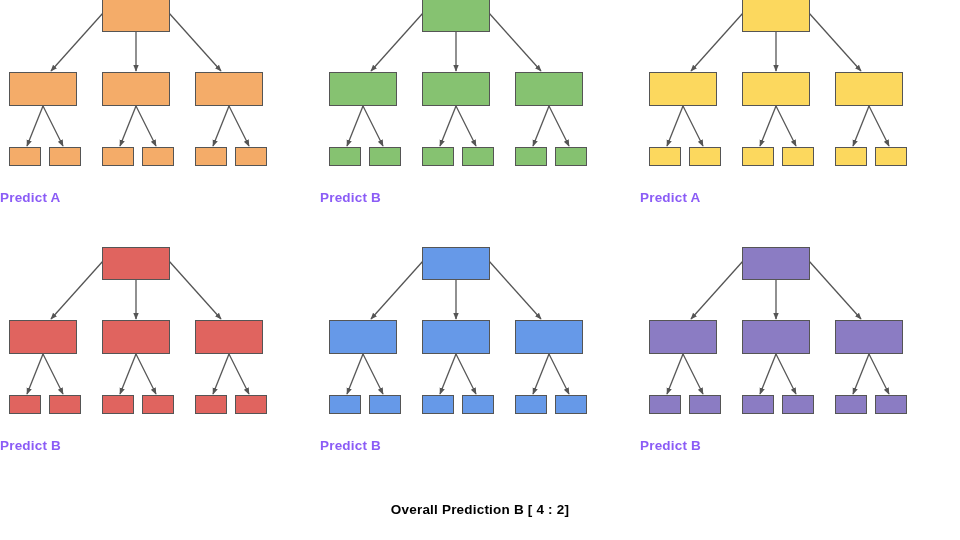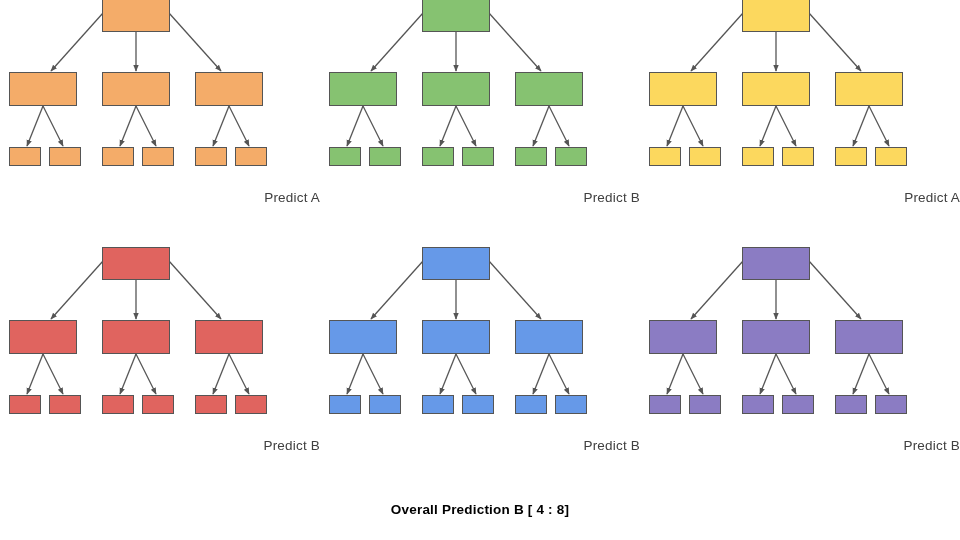--- a/index.html
+++ b/index.html
@@ -36,24 +36,24 @@
     position: absolute;
     border: 1.5px solid #555555;
     box-sizing: border-box;
   }
   .node.root   { width: 68px; height: 33px; }
   .node.mid    { width: 68px; height: 34px; }
   .node.leaf   { width: 32px; height: 19px; }
   .caption {
     position: absolute;
     width: 320px;
-    text-align: right;
+    text-align: left;
     font-size: 13.5px;
-    font-weight: normal;
-    color: #404040;
+    font-weight: bold;
+    color: #8b5cf6;
     letter-spacing: 0.2px;
   }
   #overall {
     position: absolute;
     left: 0;
     width: 960px;
     top: 502px;
     text-align: center;
     font-size: 13.5px;
     font-weight: bold;
@@ -234,13 +234,13 @@
       <div class="node leaf" style="left: 9px; top: 147px; width: 32px; height: 19px; background: rgb(139, 124, 195); border-color: rgb(85, 85, 85);"></div>
       <div class="node leaf" style="left: 49px; top: 147px; width: 32px; height: 19px; background: rgb(139, 124, 195); border-color: rgb(85, 85, 85);"></div>
       <div class="node leaf" style="left: 102px; top: 147px; width: 32px; height: 19px; background: rgb(139, 124, 195); border-color: rgb(85, 85, 85);"></div>
       <div class="node leaf" style="left: 142px; top: 147px; width: 32px; height: 19px; background: rgb(139, 124, 195); border-color: rgb(85, 85, 85);"></div>
       <div class="node leaf" style="left: 195px; top: 147px; width: 32px; height: 19px; background: rgb(139, 124, 195); border-color: rgb(85, 85, 85);"></div>
       <div class="node leaf" style="left: 235px; top: 147px; width: 32px; height: 19px; background: rgb(139, 124, 195); border-color: rgb(85, 85, 85);"></div>
       <div class="caption" style="top: 190px;">Predict B</div>
     </div>
   </div>
 
-<div id="overall">Overall Prediction B [ 4 : 8]</div>
+<div id="overall">Overall Prediction B [ 4 : 2]</div>
 
 </body></html>

